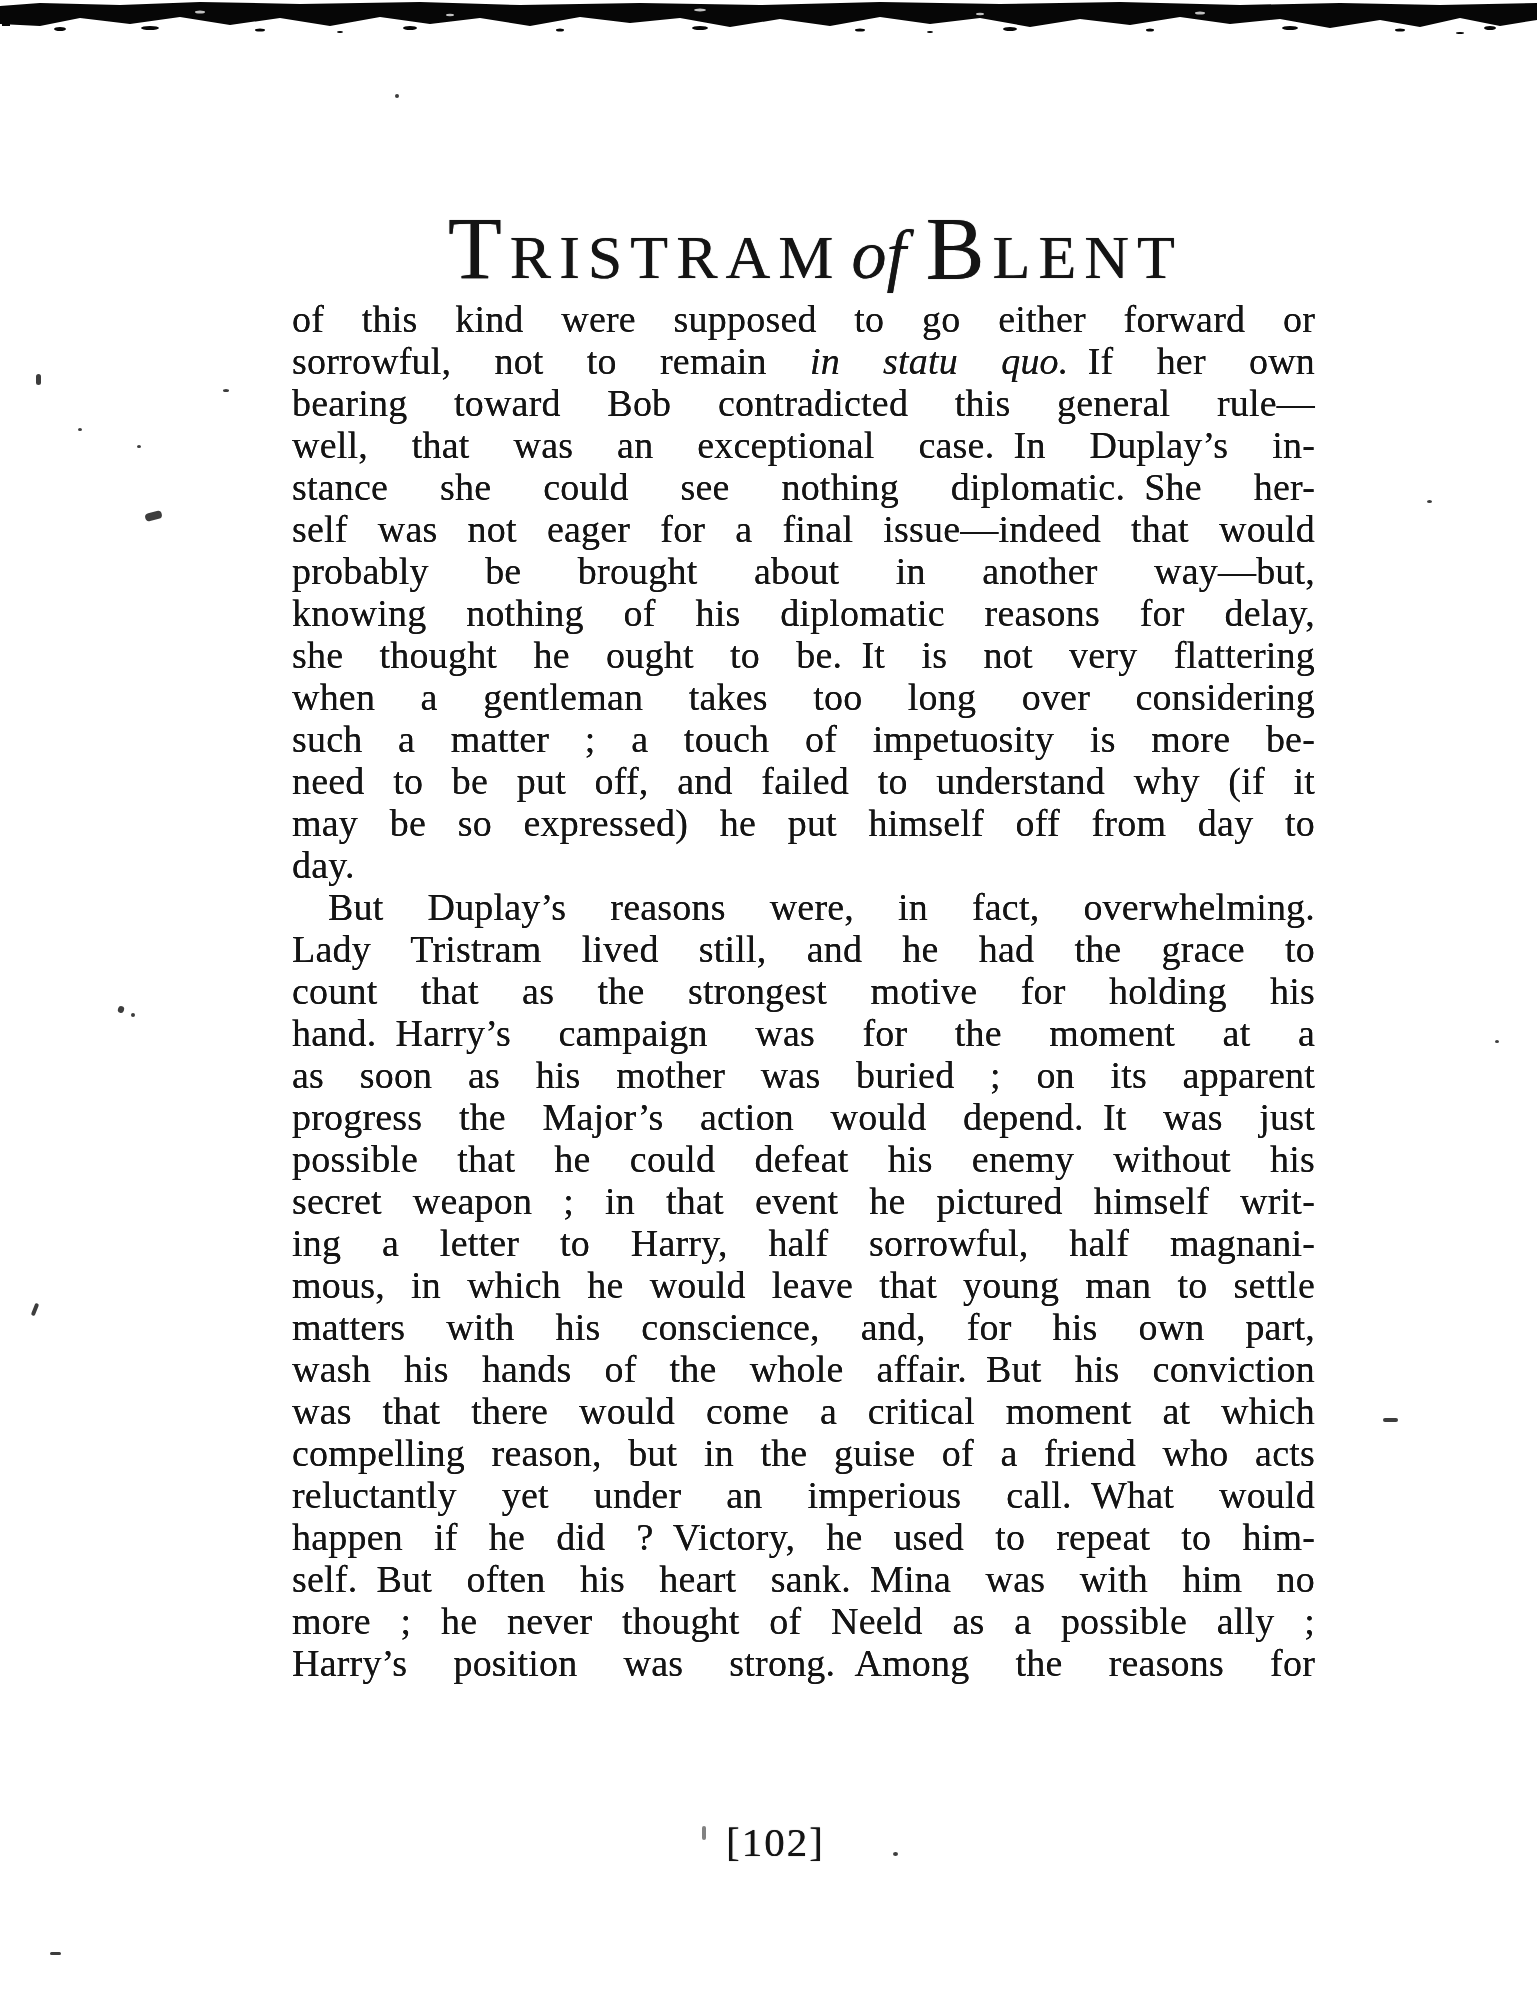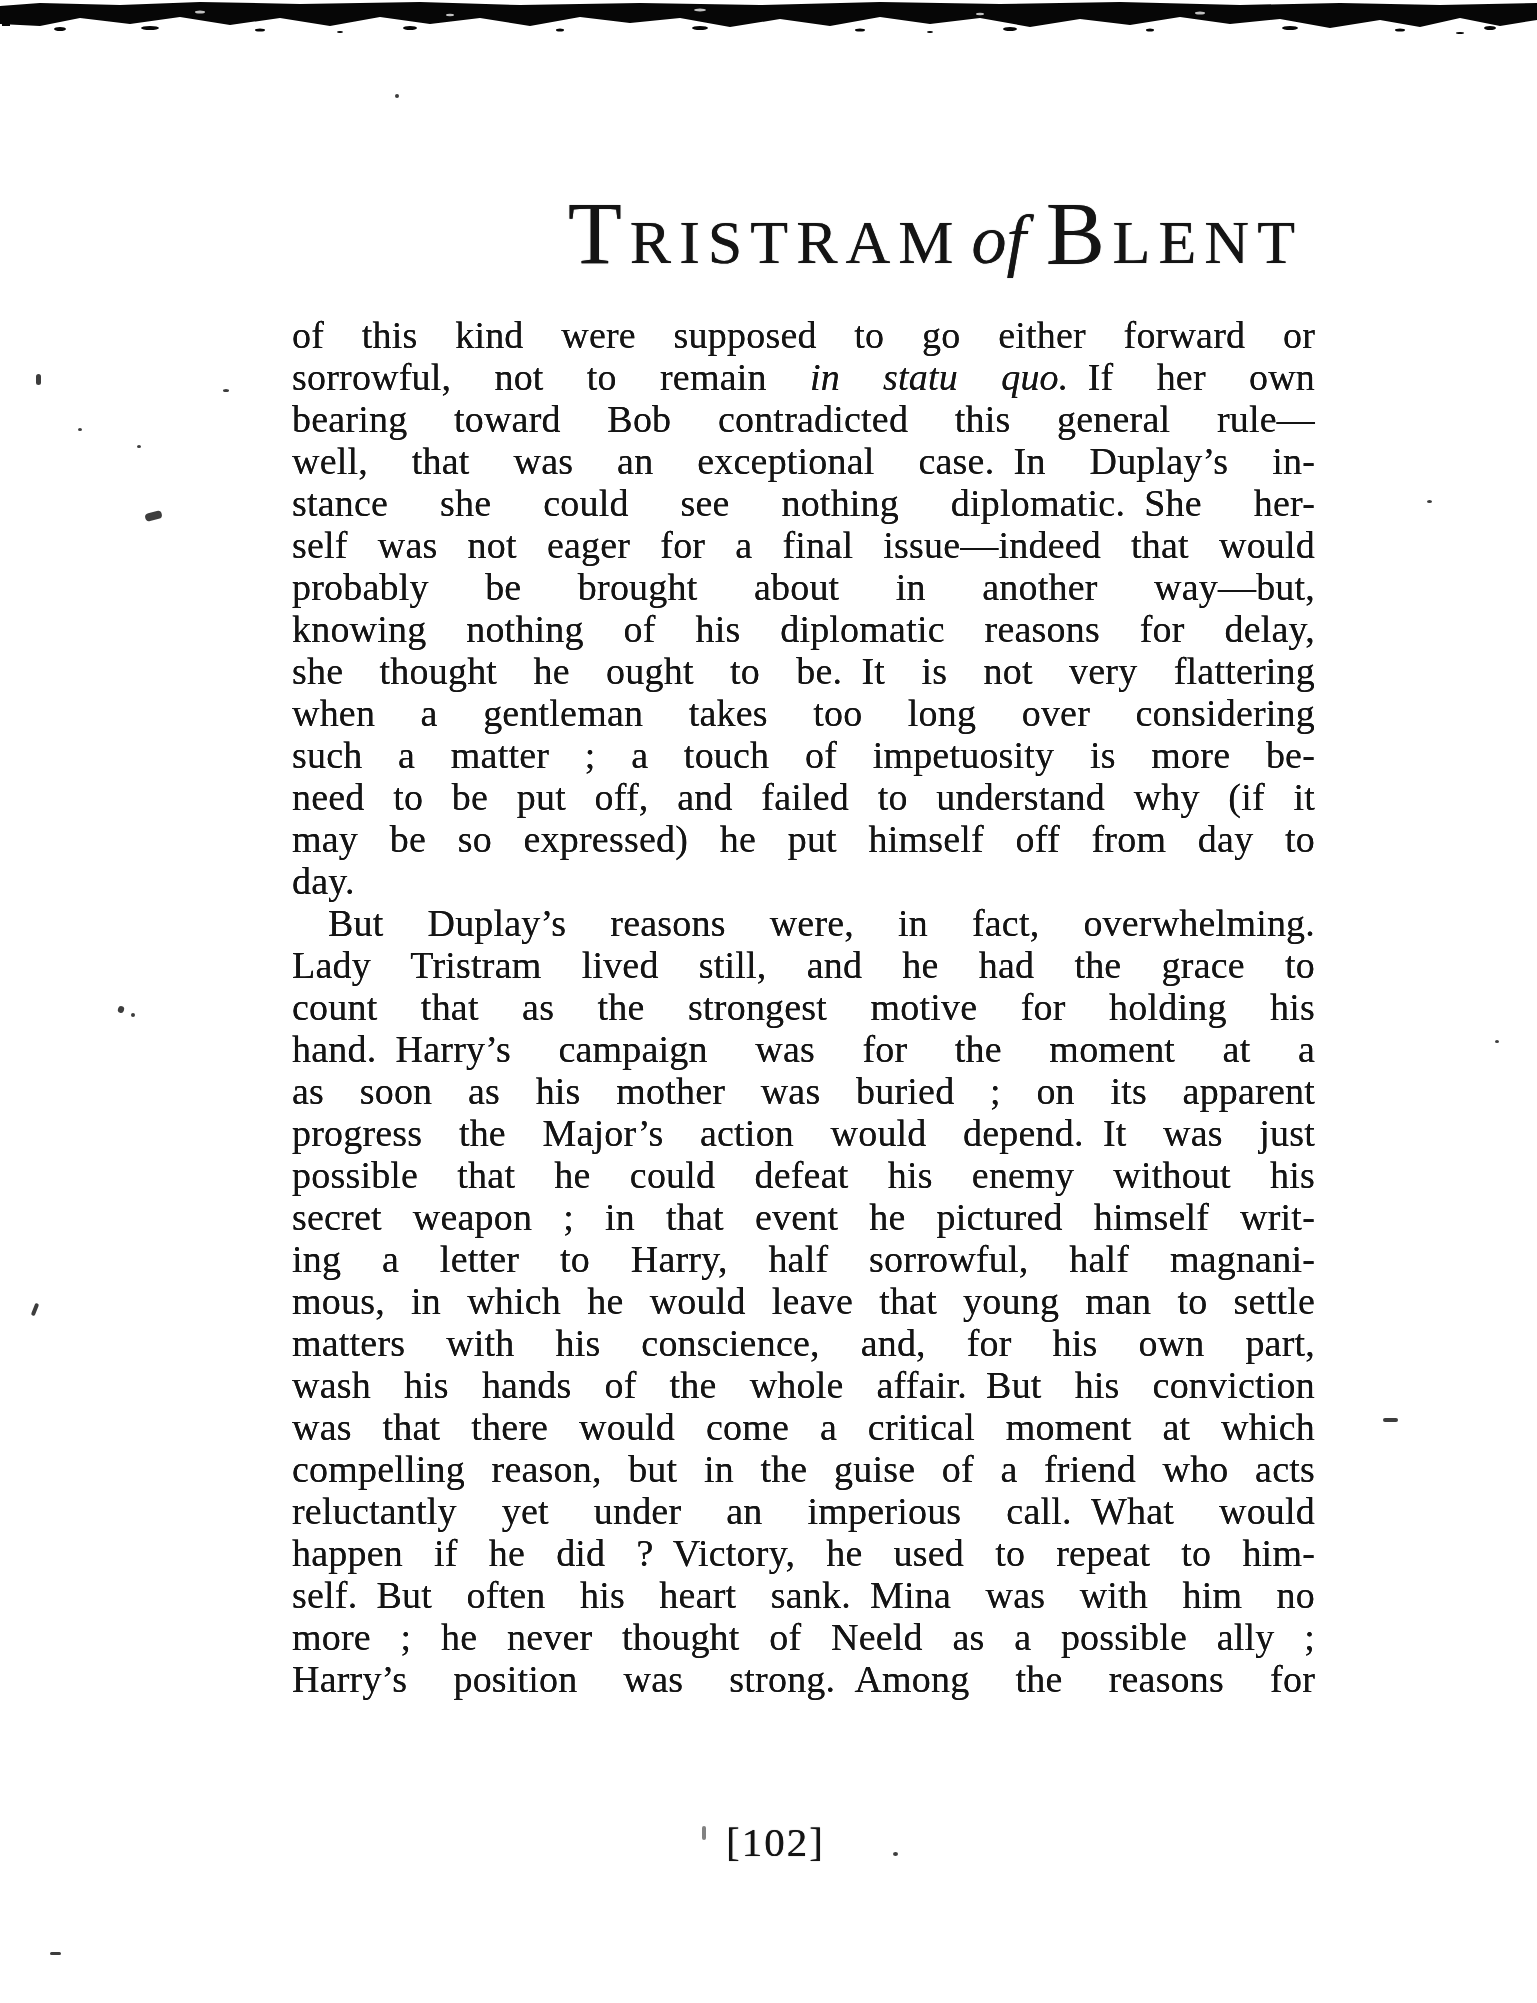--- a/index.html
+++ b/index.html
@@ -4,30 +4,30 @@
 <style>
   html,body{margin:0;padding:0;background:#ffffff;}
   .page{
     position:relative; width:1537px; height:2003px; background:#ffffff;
     overflow:hidden; font-family:"Liberation Serif", serif; color:#141414;
   }
   
   .topbar{ position:absolute; left:0; top:0; width:1537px; height:36px; }
   
   .title{
-    position:absolute; left:280px; top:206px; width:1023px;
-    text-align:right; white-space:nowrap; line-height:55px;
+    position:absolute; left:304px; top:206px; width:1023px;
+    text-align:center; white-space:nowrap; line-height:85px;
     text-shadow:0 0 0.7px rgba(0,0,0,.85);
   }
   .t-cap{ font-size:88px; letter-spacing:8px; }
   .t-sc { font-size:62px; letter-spacing:8px; }
   .t-of { font-size:70px; font-style:italic; letter-spacing:0; margin:0 20px 0 10px; }
   
   .body-text{
-    position:absolute; left:292px; top:314px; width:1023px;
+    position:absolute; left:292px; top:298px; width:1023px;
     font-size:38px; line-height:42px; letter-spacing:0.2px;
     text-shadow:0 0 0.6px rgba(0,0,0,.9);
   }
   .line{ text-align:justify; text-align-last:justify; height:42px; }
   .line.no-justify{ text-align-last:left; }
   .line.indent{ padding-left:36px; }
   .line em{ font-style:italic; }
   
   .folio{
     position:absolute; left:292px; top:1818px; width:1023px;

